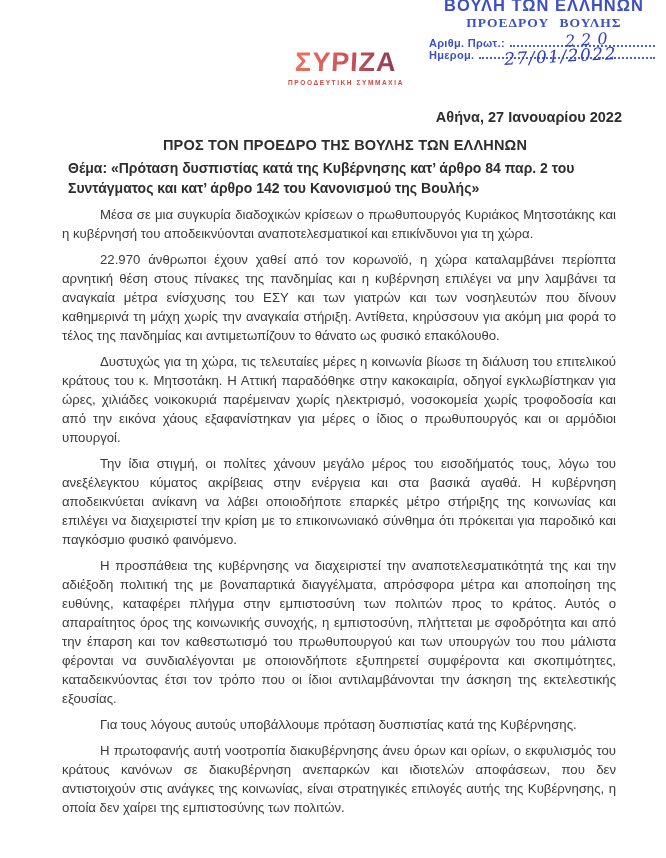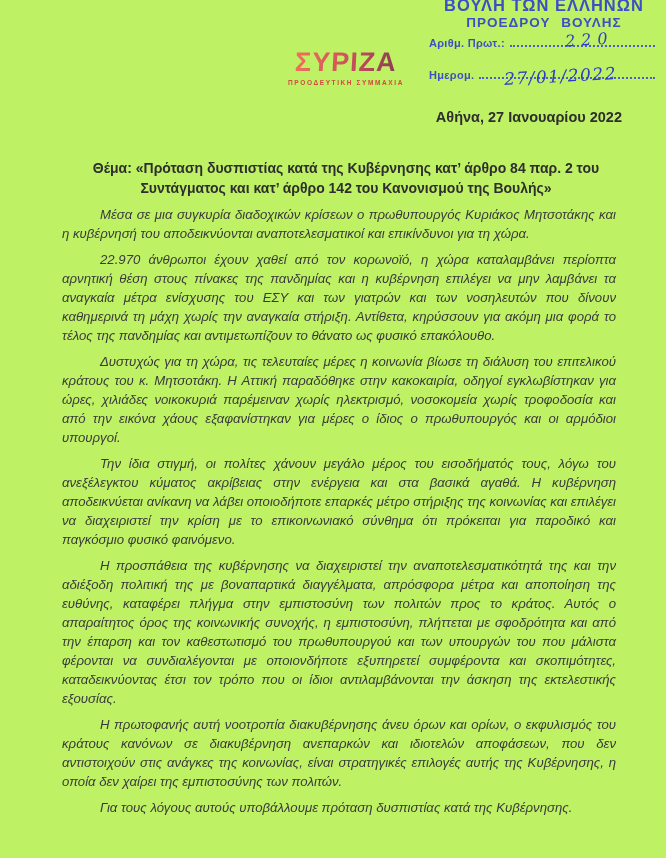--- a/index.html
+++ b/index.html
@@ -1,41 +1,41 @@
 <!DOCTYPE html>
 <html lang="el"><head>
 <meta charset="utf-8">
 <style>
   html,body { margin:0; padding:0; background:#e9e9e9; }
   .page {
     position: relative;
     width: 666px;
     height: 858px;
     margin: 0 auto;
-    background: #bef264;
+    background: #ffffff;
     font-family: "Liberation Sans", sans-serif;
     color: #383838;
     overflow: hidden;
   }
 
   
   .stamp {
     position: absolute;
     top: -3px;
     right: 3px;
     width: 238px;
     color: #3d4fc5;
     text-align: center;
     line-height: 1.08;
   }
   .stamp-line1 { font-weight: bold; font-size: 16.5px; letter-spacing: 1px; white-space: nowrap; }
   .stamp-line2 { font-weight: bold; font-size: 13.5px; letter-spacing: 0.8px; margin-top: 1px; }
-  .stamp-line3 { font-weight: bold; font-size: 13.5px; letter-spacing: 1px; word-spacing: 6px; margin-top: 1px; }
+  .stamp-line3 { font-weight: bold; font-size: 13.5px; letter-spacing: 1px; word-spacing: 6px; margin-top: 1px; font-family: Liberation Serif, serif; }
   .stamp-row { display: flex; align-items: flex-end; text-align: right; margin: 8px 4px 0 4px; }
-  .stamp-row.second { margin-top: 20px; }
+  .stamp-row.second { margin-top: 0; }
   .stamp-label { font-weight: bold; font-size: 11px; white-space: nowrap; letter-spacing: 0.3px; }
   .leader {
     flex: 1;
     border-bottom: 2px dotted #4d5ecf;
     margin: 0 4px 3px 5px;
     position: relative;
     height: 2px;
   }
   .hand {
     position: absolute;
@@ -90,21 +90,20 @@
     font-weight: bold;
     font-size: 14.5px;
     color: #2e2e2e;
     letter-spacing: 0.2px;
   }
   .subject {
     position: absolute;
     top: 159px;
     left: 68px;
     right: 42px;
-    text-align: center;
     font-weight: bold;
     font-size: 14px;
     line-height: 19.5px;
     color: #2e2e2e;
   }
 
   
   .paragraphs {
     position: absolute;
     top: 205px;
@@ -112,21 +111,20 @@
     right: 38px;
     bottom: 0;
   }
   .paragraphs p {
     margin: 0 12px 7px 0;
     font-size: 13.2px;
     line-height: 19px;
     text-align: justify;
     text-indent: 38px;
     color: #3a3a3a;
-    font-style: italic;
   }
 </style>
 </head>
 <body>
 
 <div class="page">
 
   <div class="stamp">
     <div class="stamp-line1">ΒΟΥΛΗ ΤΩΝ ΕΛΛΗΝΩΝ</div>
     <div class="stamp-line3">ΠΡΟΕΔΡΟΥ ΒΟΥΛΗΣ</div>
@@ -144,26 +142,27 @@
     </div>
   </div>
 
   <div class="logo">
     <div class="logo-text">ΣΥΡΙΖΑ</div>
     <div class="logo-sub">ΠΡΟΟΔΕΥΤΙΚΗ ΣΥΜΜΑΧΙΑ</div>
   </div>
 
   <div class="date-line">Αθήνα, 27 Ιανουαρίου 2022</div>
 
+  <div class="addressee">ΠΡΟΣ ΤΟΝ ΠΡΟΕΔΡΟ ΤΗΣ ΒΟΥΛΗΣ ΤΩΝ ΕΛΛΗΝΩΝ</div>
 
   <div class="subject">Θέμα: «Πρόταση δυσπιστίας κατά της Κυβέρνησης κατ’ άρθρο 84 παρ. 2 του Συντάγματος και κατ’ άρθρο 142 του Κανονισμού της Βουλής»</div>
 
   <div class="paragraphs">
     <p>Μέσα σε μια συγκυρία διαδοχικών κρίσεων ο πρωθυπουργός Κυριάκος Μητσοτάκης και η κυβέρνησή του αποδεικνύονται αναποτελεσματικοί και επικίνδυνοι για τη χώρα.</p>
     <p>22.970 άνθρωποι έχουν χαθεί από τον κορωνοϊό, η χώρα καταλαμβάνει περίοπτα αρνητική θέση στους πίνακες της πανδημίας και η κυβέρνηση επιλέγει να μην λαμβάνει τα αναγκαία μέτρα ενίσχυσης του ΕΣΥ και των γιατρών και των νοσηλευτών που δίνουν καθημερινά τη μάχη χωρίς την αναγκαία στήριξη. Αντίθετα, κηρύσσουν για ακόμη μια φορά το τέλος της πανδημίας και αντιμετωπίζουν το θάνατο ως φυσικό επακόλουθο.</p>
     <p>Δυστυχώς για τη χώρα, τις τελευταίες μέρες η κοινωνία βίωσε τη διάλυση του επιτελικού κράτους του κ. Μητσοτάκη. Η Αττική παραδόθηκε στην κακοκαιρία, οδηγοί εγκλωβίστηκαν για ώρες, χιλιάδες νοικοκυριά παρέμειναν χωρίς ηλεκτρισμό, νοσοκομεία χωρίς τροφοδοσία και από την εικόνα χάους εξαφανίστηκαν για μέρες ο ίδιος ο πρωθυπουργός και οι αρμόδιοι υπουργοί.</p>
     <p>Την ίδια στιγμή, οι πολίτες χάνουν μεγάλο μέρος του εισοδήματός τους, λόγω του ανεξέλεγκτου κύματος ακρίβειας στην ενέργεια και στα βασικά αγαθά. Η κυβέρνηση αποδεικνύεται ανίκανη να λάβει οποιοδήποτε επαρκές μέτρο στήριξης της κοινωνίας και επιλέγει να διαχειριστεί την κρίση με το επικοινωνιακό σύνθημα ότι πρόκειται για παροδικό και παγκόσμιο φυσικό φαινόμενο.</p>
     <p>Η προσπάθεια της κυβέρνησης να διαχειριστεί την αναποτελεσματικότητά της και την αδιέξοδη πολιτική της με βοναπαρτικά διαγγέλματα, απρόσφορα μέτρα και αποποίηση της ευθύνης, καταφέρει πλήγμα στην εμπιστοσύνη των πολιτών προς το κράτος. Αυτός ο απαραίτητος όρος της κοινωνικής συνοχής, η εμπιστοσύνη, πλήττεται με σφοδρότητα και από την έπαρση και τον καθεστωτισμό του πρωθυπουργού και των υπουργών του που μάλιστα φέρονται να συνδιαλέγονται με οποιονδήποτε εξυπηρετεί συμφέροντα και σκοπιμότητες, καταδεικνύοντας έτσι τον τρόπο που οι ίδιοι αντιλαμβάνονται την άσκηση της εκτελεστικής εξουσίας.</p>
+    <p>Για τους λόγους αυτούς υποβάλλουμε πρόταση δυσπιστίας κατά της Κυβέρνησης.</p>
     <p>Η πρωτοφανής αυτή νοοτροπία διακυβέρνησης άνευ όρων και ορίων, ο εκφυλισμός του κράτους κανόνων σε διακυβέρνηση ανεπαρκών και ιδιοτελών αποφάσεων, που δεν αντιστοιχούν στις ανάγκες της κοινωνίας, είναι στρατηγικές επιλογές αυτής της Κυβέρνησης, η οποία δεν χαίρει της εμπιστοσύνης των πολιτών.</p>
-    <p>Για τους λόγους αυτούς υποβάλλουμε πρόταση δυσπιστίας κατά της Κυβέρνησης.</p>
   </div>
 
 </div>
 
 </body></html>

